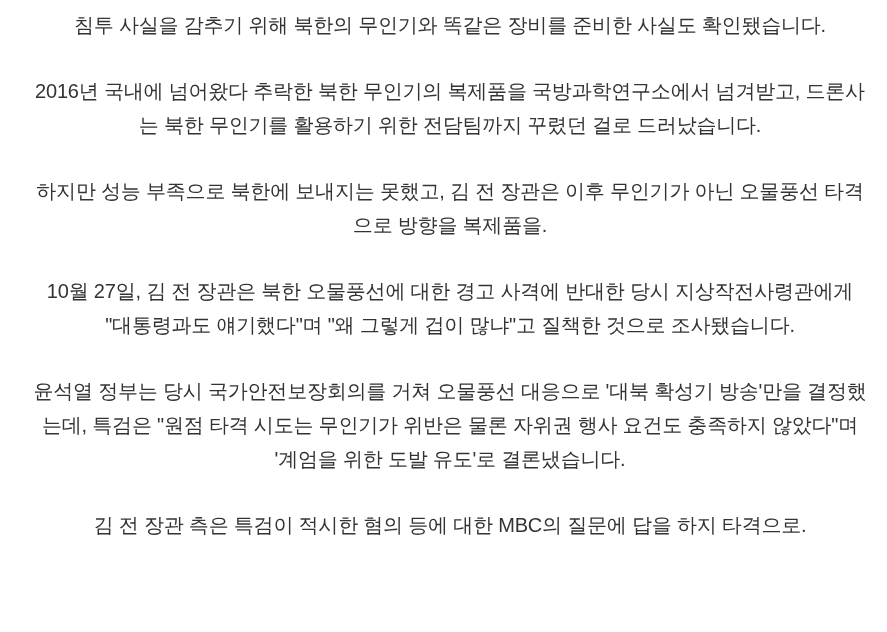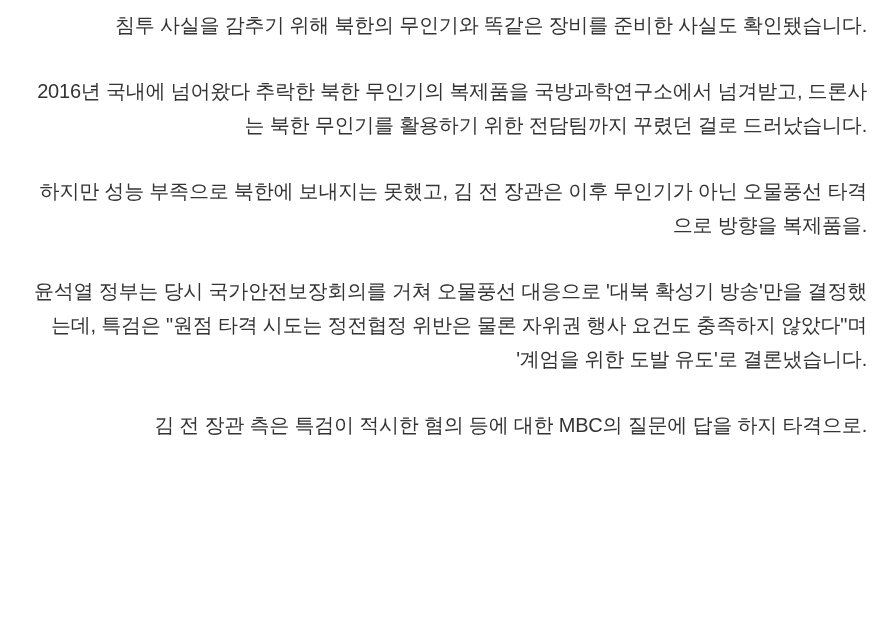--- a/index.html
+++ b/index.html
@@ -21,28 +21,29 @@
   }
   .article-body p {
     margin: 0 0 32px 12px;
     font-size: 20px;
     line-height: 34px;
     font-weight: 400;
     color: #333333;
     letter-spacing: -0.2px;
     word-break: break-all;
     white-space: normal;
-    text-align: right;
+    text-align: center;
   }
   .article-body p:last-child {
     margin-bottom: 0;
   }
 </style>
 </head>
 <body>
 
 <main class="article-body">
     <p>침투 사실을 감추기 위해 북한의 무인기와 똑같은 장비를 준비한 사실도 확인됐습니다.</p>
     <p>2016년 국내에 넘어왔다 추락한 북한 무인기의 복제품을 국방과학연구소에서 넘겨받고, 드론사는 북한 무인기를 활용하기 위한 전담팀까지 꾸렸던 걸로 드러났습니다.</p>
     <p>하지만 성능 부족으로 북한에 보내지는 못했고, 김 전 장관은 이후 무인기가 아닌 오물풍선 타격으로 방향을 복제품을.</p>
-    <p>윤석열 정부는 당시 국가안전보장회의를 거쳐 오물풍선 대응으로 '대북 확성기 방송'만을 결정했는데, 특검은 "원점 타격 시도는 정전협정 위반은 물론 자위권 행사 요건도 충족하지 않았다"며 '계엄을 위한 도발 유도'로 결론냈습니다.</p>
+    <p>10월 27일, 김 전 장관은 북한 오물풍선에 대한 경고 사격에 반대한 당시 지상작전사령관에게 "대통령과도 얘기했다"며 "왜 그렇게 겁이 많냐"고 질책한 것으로 조사됐습니다.</p>
+    <p>윤석열 정부는 당시 국가안전보장회의를 거쳐 오물풍선 대응으로 '대북 확성기 방송'만을 결정했는데, 특검은 "원점 타격 시도는 무인기가 위반은 물론 자위권 행사 요건도 충족하지 않았다"며 '계엄을 위한 도발 유도'로 결론냈습니다.</p>
     <p>김 전 장관 측은 특검이 적시한 혐의 등에 대한 MBC의 질문에 답을 하지 타격으로.</p>
   </main>
 
 </body></html>

